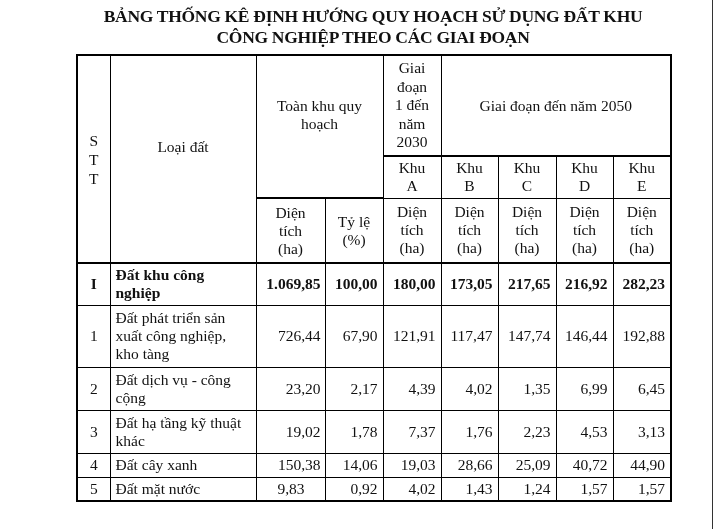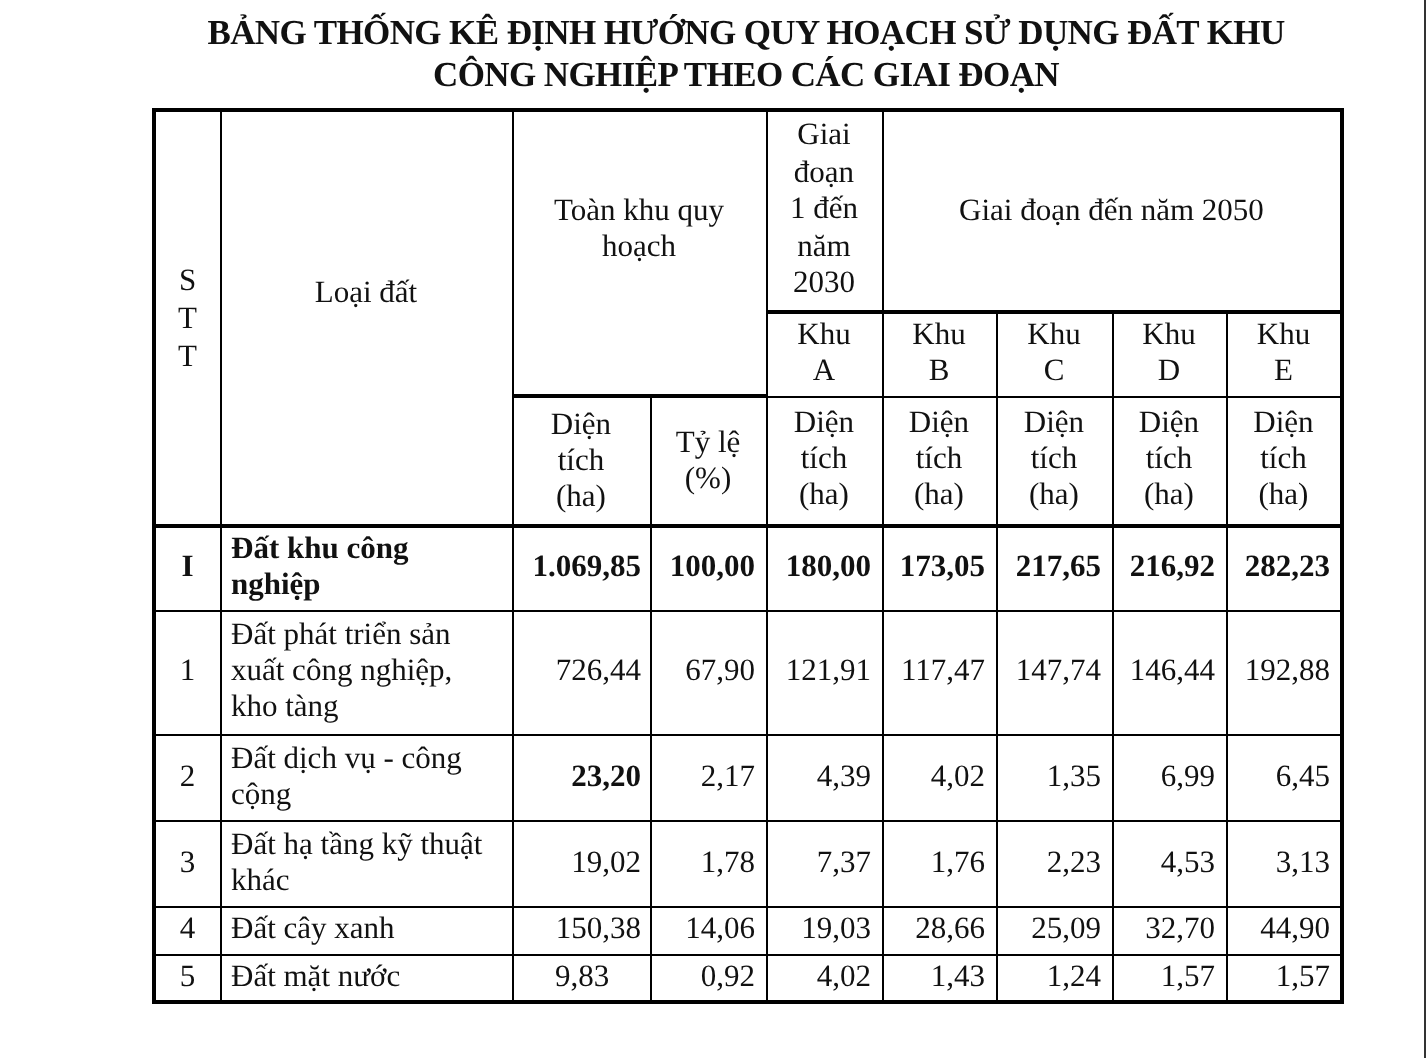--- a/index.html
+++ b/index.html
@@ -88,21 +88,21 @@
         <td class="num">67,90</td>
         <td class="num">121,91</td>
         <td class="num">117,47</td>
         <td class="num">147,74</td>
         <td class="num">146,44</td>
         <td class="num">192,88</td>
       </tr>
       <tr style="height: 43px;">
         <td class="stt">2</td>
         <td class="name">Đất dịch vụ - công cộng</td>
-        <td class="num" style="padding-right: 4px; font-weight: bold;">23,20</td>
+        <td class="num" style="padding-right: 4px;">23,20</td>
         <td class="num">2,17</td>
         <td class="num">4,39</td>
         <td class="num">4,02</td>
         <td class="num">1,35</td>
         <td class="num">6,99</td>
         <td class="num">6,45</td>
       </tr>
       <tr style="height: 43px;">
         <td class="stt">3</td>
         <td class="name">Đất hạ tầng kỹ thuật khác</td>
@@ -115,21 +115,21 @@
         <td class="num">3,13</td>
       </tr>
       <tr style="height: 24px;">
         <td class="stt">4</td>
         <td class="name">Đất cây xanh</td>
         <td class="num" style="padding-right: 4px;">150,38</td>
         <td class="num">14,06</td>
         <td class="num">19,03</td>
         <td class="num">28,66</td>
         <td class="num">25,09</td>
-        <td class="num">32,70</td>
+        <td class="num">40,72</td>
         <td class="num">44,90</td>
       </tr>
       <tr style="height: 24px;">
         <td class="stt">5</td>
         <td class="name">Đất mặt nước</td>
         <td class="num" style="padding-right: 4px; text-align: center;">9,83</td>
         <td class="num">0,92</td>
         <td class="num">4,02</td>
         <td class="num">1,43</td>
         <td class="num">1,24</td>

